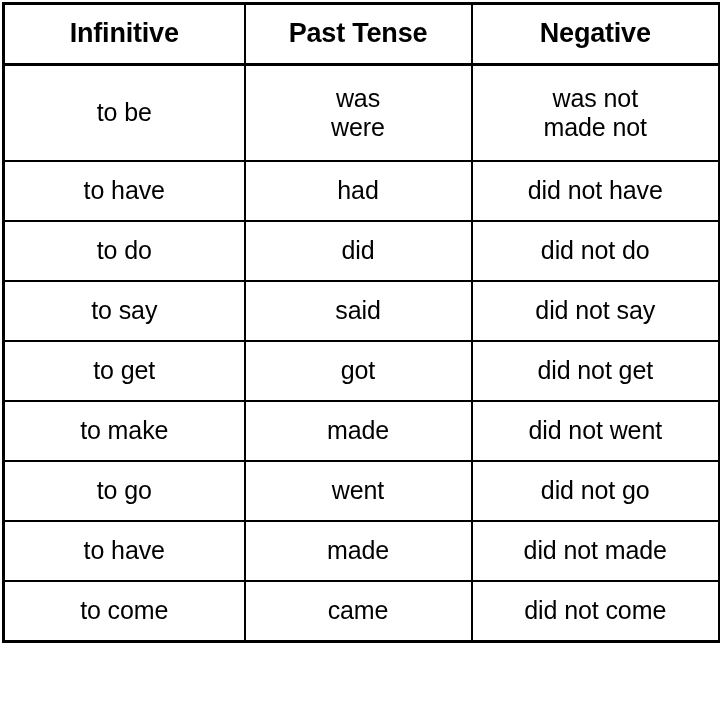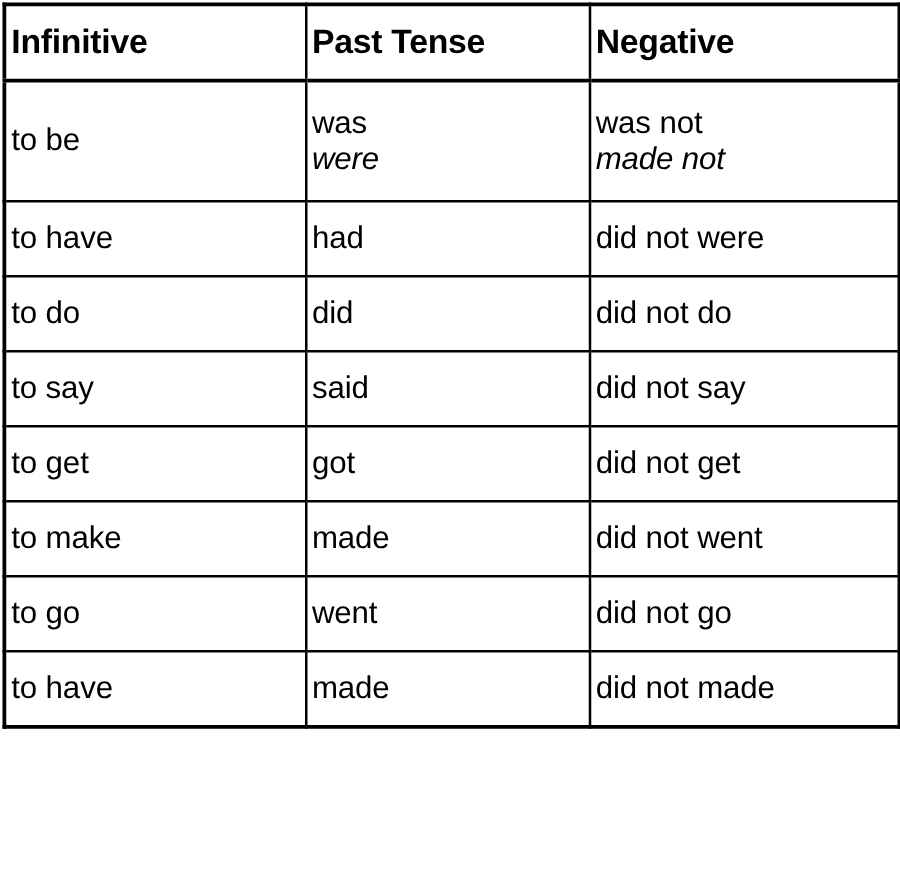--- a/index.html
+++ b/index.html
@@ -30,21 +30,21 @@
     background: #ffffff;
   }
 
   table.verb-table col.col-infinitive { width: 241px; }
   table.verb-table col.col-past       { width: 227px; }
   table.verb-table col.col-negative   { width: 248px; }
 
   table.verb-table th,
   table.verb-table td {
     border: 2px solid #000000;
-    text-align: left;
+    text-align: center;
     vertical-align: middle;
     padding: 0 4px;
     background: #ffffff;
     line-height: 1.18;
   }
 
   
   table.verb-table {
     border: 3px solid #000000;
   }
@@ -68,21 +68,20 @@
     height: 94px;
   }
 
   .cell-lines {
     display: block;
   }
   .cell-lines .line {
     display: block;
   }
   .cell-lines .line + .line {
-    font-style: italic;
   }
 </style>
 </head>
 <body>
 
 <div id="verb-table-wrap">
   <table class="verb-table">
     <colgroup>
       <col class="col-infinitive">
       <col class="col-past">
@@ -113,21 +112,21 @@
         </tr>
         <tr>
           <td>to have</td>
           <td>
             <span class="cell-lines">
               <span class="line">had</span>
             </span>
           </td>
           <td>
             <span class="cell-lines">
-              <span class="line">did not were</span>
+              <span class="line">did not have</span>
             </span>
           </td>
         </tr>
         <tr>
           <td>to do</td>
           <td>
             <span class="cell-lines">
               <span class="line">did</span>
             </span>
           </td>
@@ -192,18 +191,31 @@
         <tr>
           <td>to have</td>
           <td>
             <span class="cell-lines">
               <span class="line">made</span>
             </span>
           </td>
           <td>
             <span class="cell-lines">
               <span class="line">did not made</span>
+            </span>
+          </td>
+        </tr>
+        <tr>
+          <td>to come</td>
+          <td>
+            <span class="cell-lines">
+              <span class="line">came</span>
+            </span>
+          </td>
+          <td>
+            <span class="cell-lines">
+              <span class="line">did not come</span>
             </span>
           </td>
         </tr>
       </tbody>
   </table>
 </div>
 
 </body></html>

